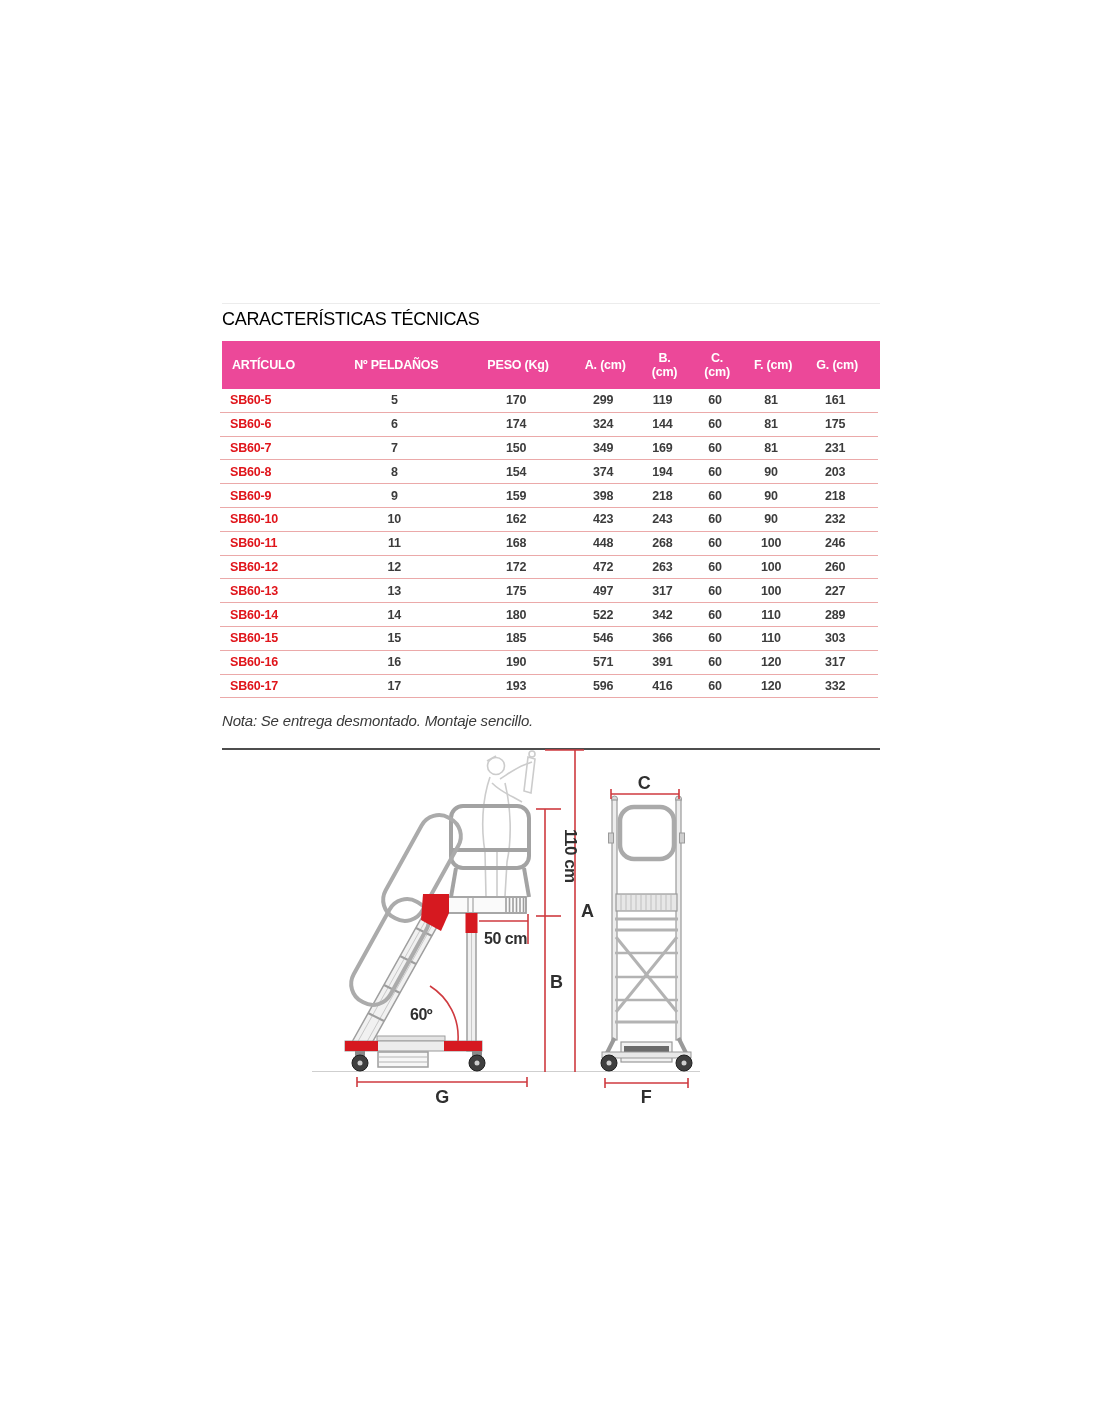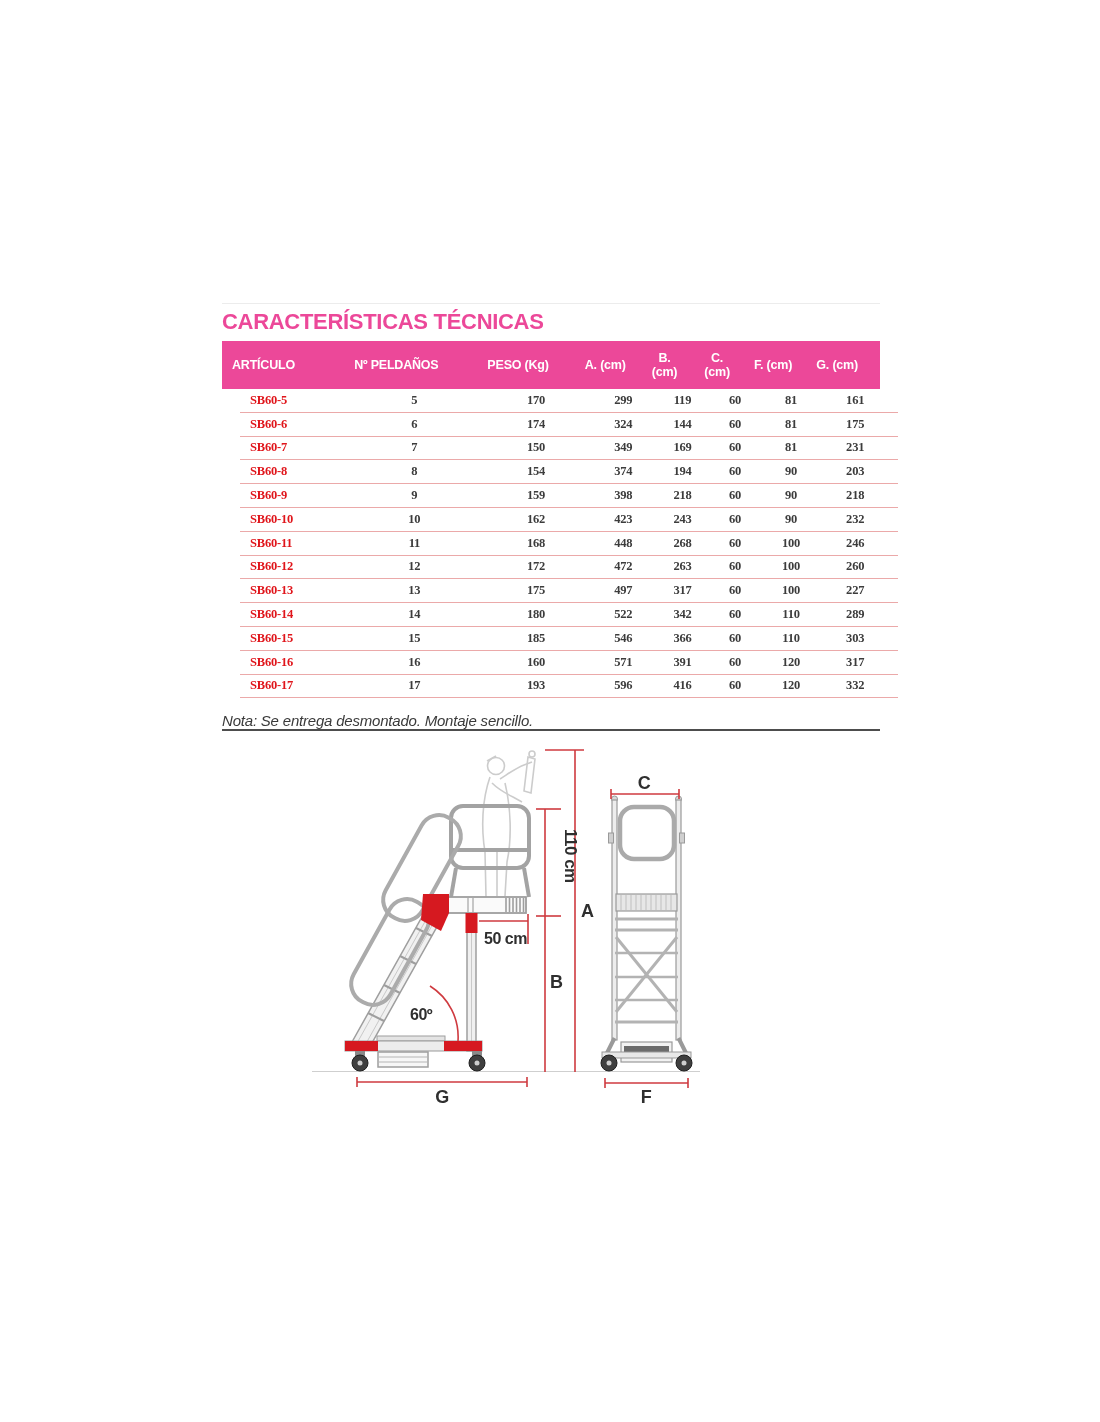--- a/index.html
+++ b/index.html
@@ -1,35 +1,35 @@
 <!DOCTYPE html>
 <html><head>
 <meta charset="utf-8">
 <style>
   html,body{margin:0;padding:0;background:#ffffff;}
   body{width:1100px;height:1422px;position:relative;font-family:"Liberation Sans",sans-serif;}
   .sheet{position:absolute;inset:0;}
 
   .topline{position:absolute;left:222px;top:303px;width:658px;height:1px;background:#ececec;}
-  .title{position:absolute;left:222px;top:309px;font-size:22px;font-weight:700;color:#ec4899;letter-spacing:-0.3px;}
+  .title{position:absolute;left:222px;top:309px;font-size:18px;font-weight:400;color:#000000;letter-spacing:-0.3px;}
 
   .thead{position:absolute;left:222px;top:341px;width:658px;height:48px;background:#ec4899;
          display:grid;grid-template-columns:15% 23% 14% 12.5% 5.5% 10.5% 6.5% 13%;align-items:center;}
   .thead .hcell{color:#ffffff;font-size:12.5px;font-weight:700;text-align:center;line-height:1.15;
                 white-space:pre-line;letter-spacing:-0.2px;}
   .thead .hcell.c0{text-align:left;padding-left:10px;}
 
-  .tbody{position:absolute;left:240px;top:389px;width:658px;font-family:Liberation Serif, serif;}
+  .tbody{position:absolute;left:220px;top:389px;width:658px;}
   .trow{height:22.8px;display:grid;grid-template-columns:15% 23% 14% 12.5% 5.5% 10.5% 6.5% 13%;
         align-items:center;border-bottom:1px solid #eba9a9;}
   .tcell{font-size:12.5px;font-weight:700;color:#3c3c3c;text-align:center;letter-spacing:-0.2px;}
   .tcell.c0{text-align:left;padding-left:10px;color:#e0151b;}
 
   .note{position:absolute;left:222px;top:712px;width:658px;font-size:15px;font-style:italic;
-        color:#3a3a3a;padding-bottom:0;border-bottom:2px solid #4d4d4d;letter-spacing:-0.2px;}
+        color:#3a3a3a;padding-bottom:19px;border-bottom:2px solid #4d4d4d;letter-spacing:-0.2px;}
 
   .diagram{position:absolute;left:280px;top:735px;width:430px;height:380px;}
   svg text{font-family:"Liberation Sans",sans-serif;font-weight:700;fill:#2f2f2f;letter-spacing:-0.5px;}
 </style>
 </head>
 <body>
 
 <div class="sheet">
 
   <div class="topline"></div>
@@ -154,21 +154,21 @@
         <span class="tcell c2">185</span>
         <span class="tcell c3">546</span>
         <span class="tcell c4">366</span>
         <span class="tcell c5">60</span>
         <span class="tcell c6">110</span>
         <span class="tcell c7">303</span>
       </div>
       <div class="trow">
         <span class="tcell c0">SB60-16</span>
         <span class="tcell c1">16</span>
-        <span class="tcell c2">160</span>
+        <span class="tcell c2">190</span>
         <span class="tcell c3">571</span>
         <span class="tcell c4">391</span>
         <span class="tcell c5">60</span>
         <span class="tcell c6">120</span>
         <span class="tcell c7">317</span>
       </div>
       <div class="trow">
         <span class="tcell c0">SB60-17</span>
         <span class="tcell c1">17</span>
         <span class="tcell c2">193</span>

